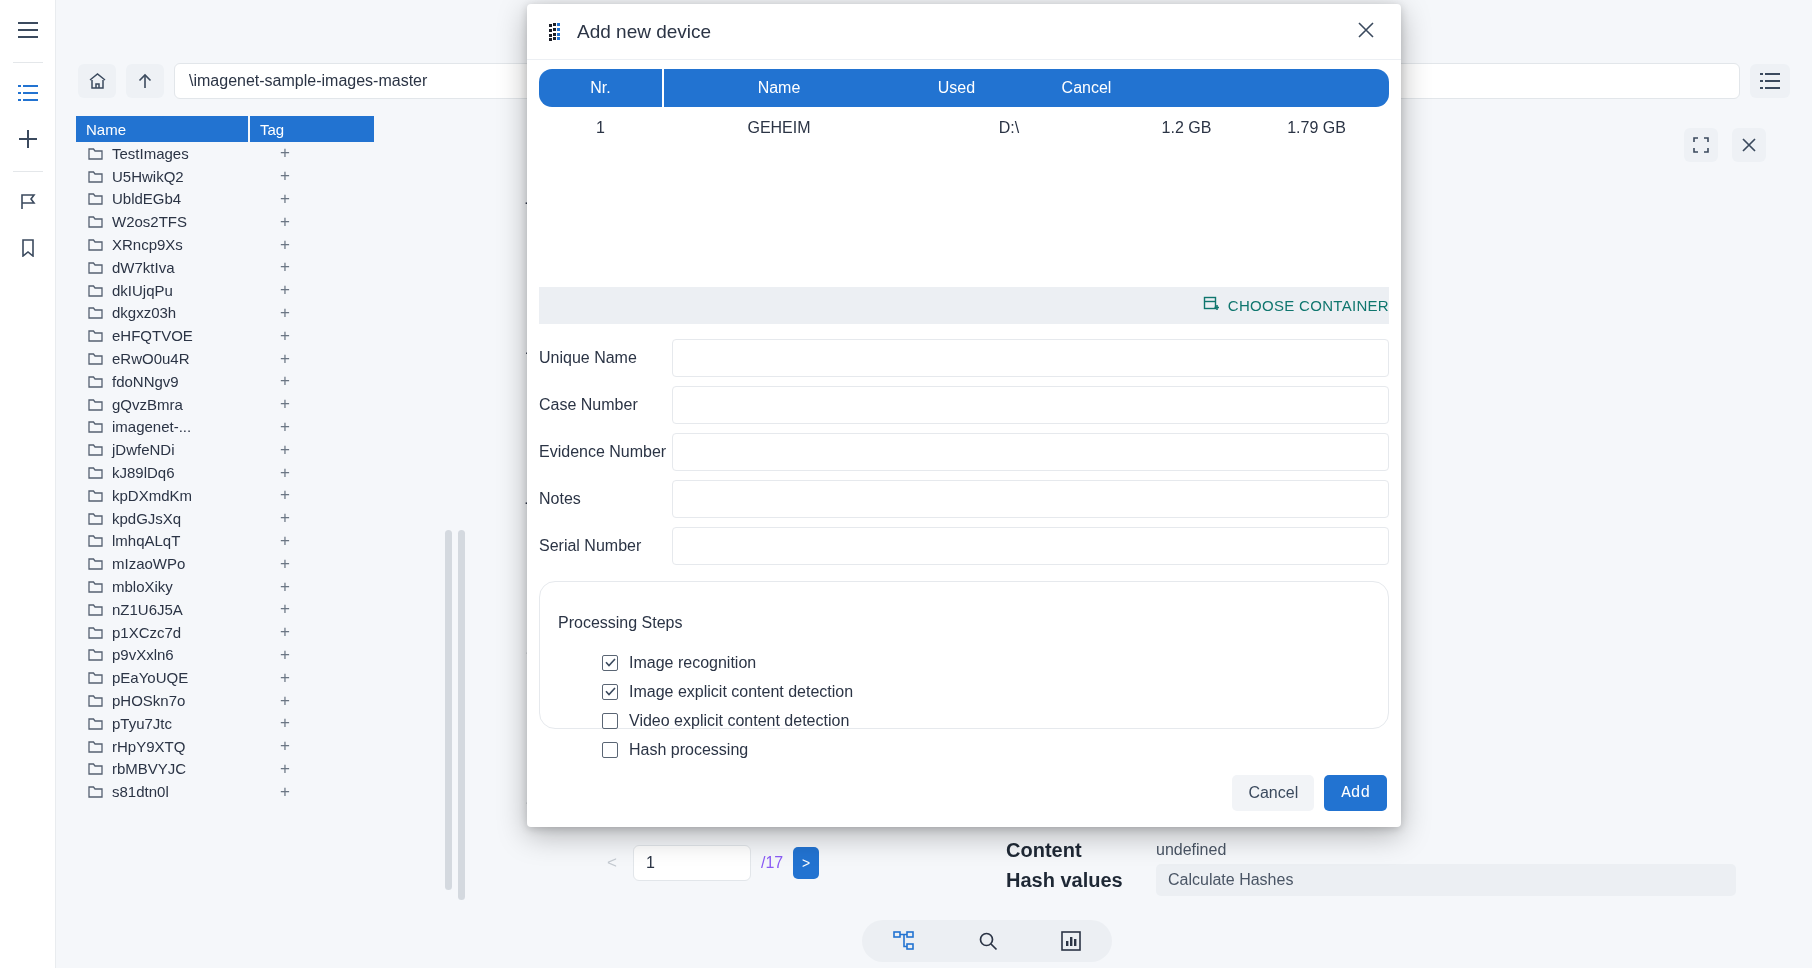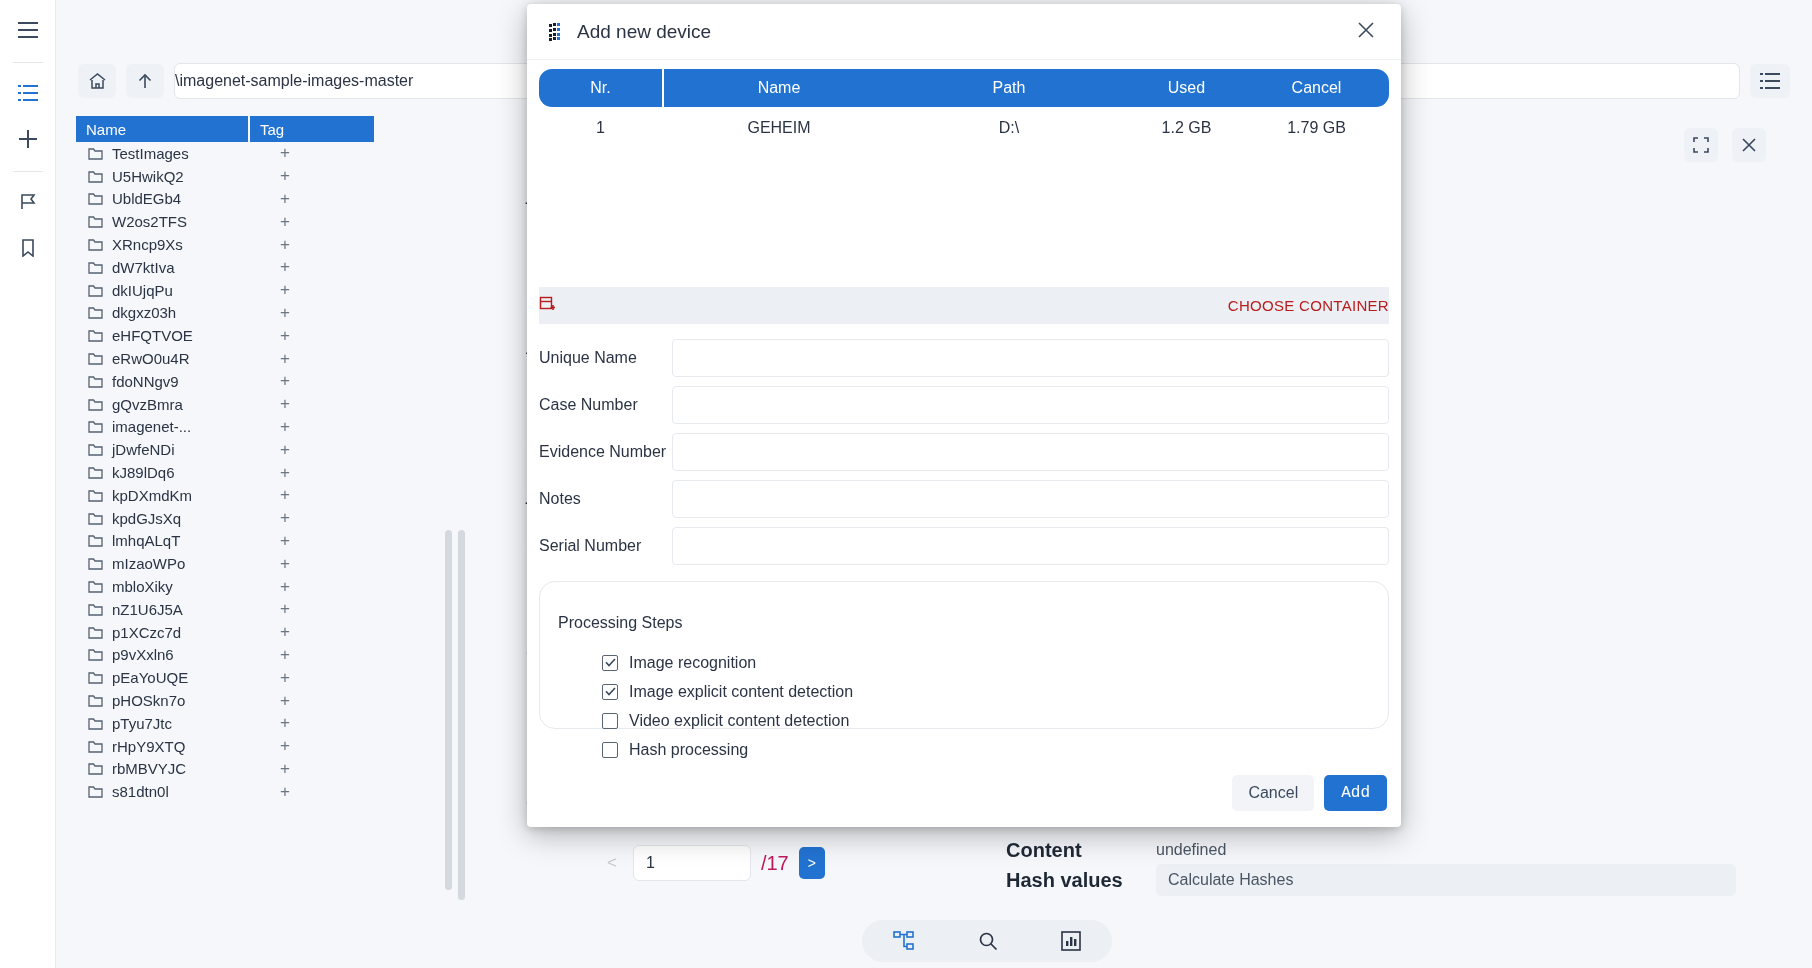--- a/index.html
+++ b/index.html
@@ -38,21 +38,21 @@
     display: flex; align-items: center; padding: 0 22px; gap: 10px;
   }
   .tb-btn {
     width: 38px; height: 34px; border-radius: 6px; background: #eef1f5;
     display: flex; align-items: center; justify-content: center;
     color: #3b4a5e; cursor: pointer; flex: none;
   }
   .pathbar {
     flex: 1; height: 36px; background: #ffffff; border: 1px solid #e2e6ea;
     border-radius: 6px; display: flex; align-items: center;
-    padding: 0 0; font-size: 16px; color: #2b3445;
+    padding: 0 14px; font-size: 16px; color: #2b3445;
   }
   .tb-right {
     width: 40px; height: 34px; border-radius: 6px; background: #eef1f5;
     display: flex; align-items: center; justify-content: center; color: #3b4a5e;
     cursor: pointer; flex: none;
   }
 
   
   .tree {
     position: absolute; left: 20px; top: 116px; width: 320px; height: 790px;
@@ -96,21 +96,21 @@
   
   .panel-ctl { position: absolute; top: 128px; width: 34px; height: 34px;
     border-radius: 6px; background: #eef1f5; display: flex; align-items: center;
     justify-content: center; color: #3b4a5e; cursor: pointer; }
 
   
   .pager { position: absolute; left: 545px; top: 845px; display: flex; align-items: center; gap: 10px; }
   .pg-prev { color: #c3c9d0; font-size: 17px; padding: 0 6px; cursor: pointer; }
   .pg-input { width: 118px; height: 36px; border: 1px solid #e2e6ea; border-radius: 6px;
     background: #ffffff; font-size: 16px; color: #2b3445; display: flex; align-items: center; padding: 0 12px; }
-  .pg-total { font-size: 20px; color: #be185d; }
+  .pg-total { font-size: 16px; color: #8b5cf6; }
   .pg-next { width: 26px; height: 32px; background: #2273d1; color: #fff; border-radius: 5px;
     display: flex; align-items: center; justify-content: center; font-size: 14px; cursor: pointer; }
 
   
   .details { position: absolute; left: 950px; top: 835px; width: 730px; }
   .drow { display: flex; align-items: center; height: 30px; }
   .dlab { width: 150px; font-size: 20px; font-weight: bold; color: #1e2835; }
   .dval { font-size: 16px; color: #4a5565; }
   .dval.box { flex: 1; background: #eceff3; border-radius: 5px; padding: 7px 12px; }
 
@@ -146,22 +146,22 @@
   .c-name { width: 230px; }
   .c-path { width: 230px; }
   .c-used { width: 125px; }
   .c-total { width: 135px; }
   .dev-row { display: flex; height: 42px; color: #2b3445; cursor: pointer; }
   .dev-row > div { display: flex; align-items: center; justify-content: center; font-size: 16px; }
   .dev-body { height: 180px; }
 
   .choose {
     margin: 0 12px; height: 37px; background: #eceff3;
-    display: flex; align-items: center; justify-content: space-between; gap: 9px;
-    font-size: 15px; color: #b91c1c; letter-spacing: 0.3px; cursor: pointer;
+    display: flex; align-items: center; justify-content: flex-end; gap: 9px;
+    font-size: 15px; color: #0f766e; letter-spacing: 0.3px; cursor: pointer;
   }
 
   .form { padding: 10px 12px 0; }
   .frow { display: flex; align-items: center; height: 47px; }
   .flabel { width: 133px; font-size: 16px; color: #2b3445; }
   .finput {
     flex: 1; height: 38px; background: #ffffff; border: 1px solid #e6e9ed;
     border-radius: 4px; font-size: 16px; color: #2b3445; padding: 0 12px;
     display: flex; align-items: center;
   }
@@ -695,21 +695,20 @@
         <svg width="18" height="18" viewBox="0 0 18 18" fill="none" stroke="currentColor" stroke-width="1.6">
           <path d="M2 2l14 14M16 2L2 16"></path>
         </svg>
       </div>
     </div>
 
     <div class="dev-table">
       <div class="dev-head">
         <div class="c-nr">Nr.</div>
         <div class="c-name">Name</div>
-        <div class="c-path">Path</div>
         <div class="c-used">Used</div>
         <div class="c-total">Cancel</div>
       </div>
       <div class="dev-body" id="device-rows">
           <div class="dev-row">
             <div class="c-nr">1</div>
             <div class="c-name">GEHEIM</div>
             <div class="c-path">D:\</div>
             <div class="c-used">1.2 GB</div>
             <div class="c-total">1.79 GB</div>

